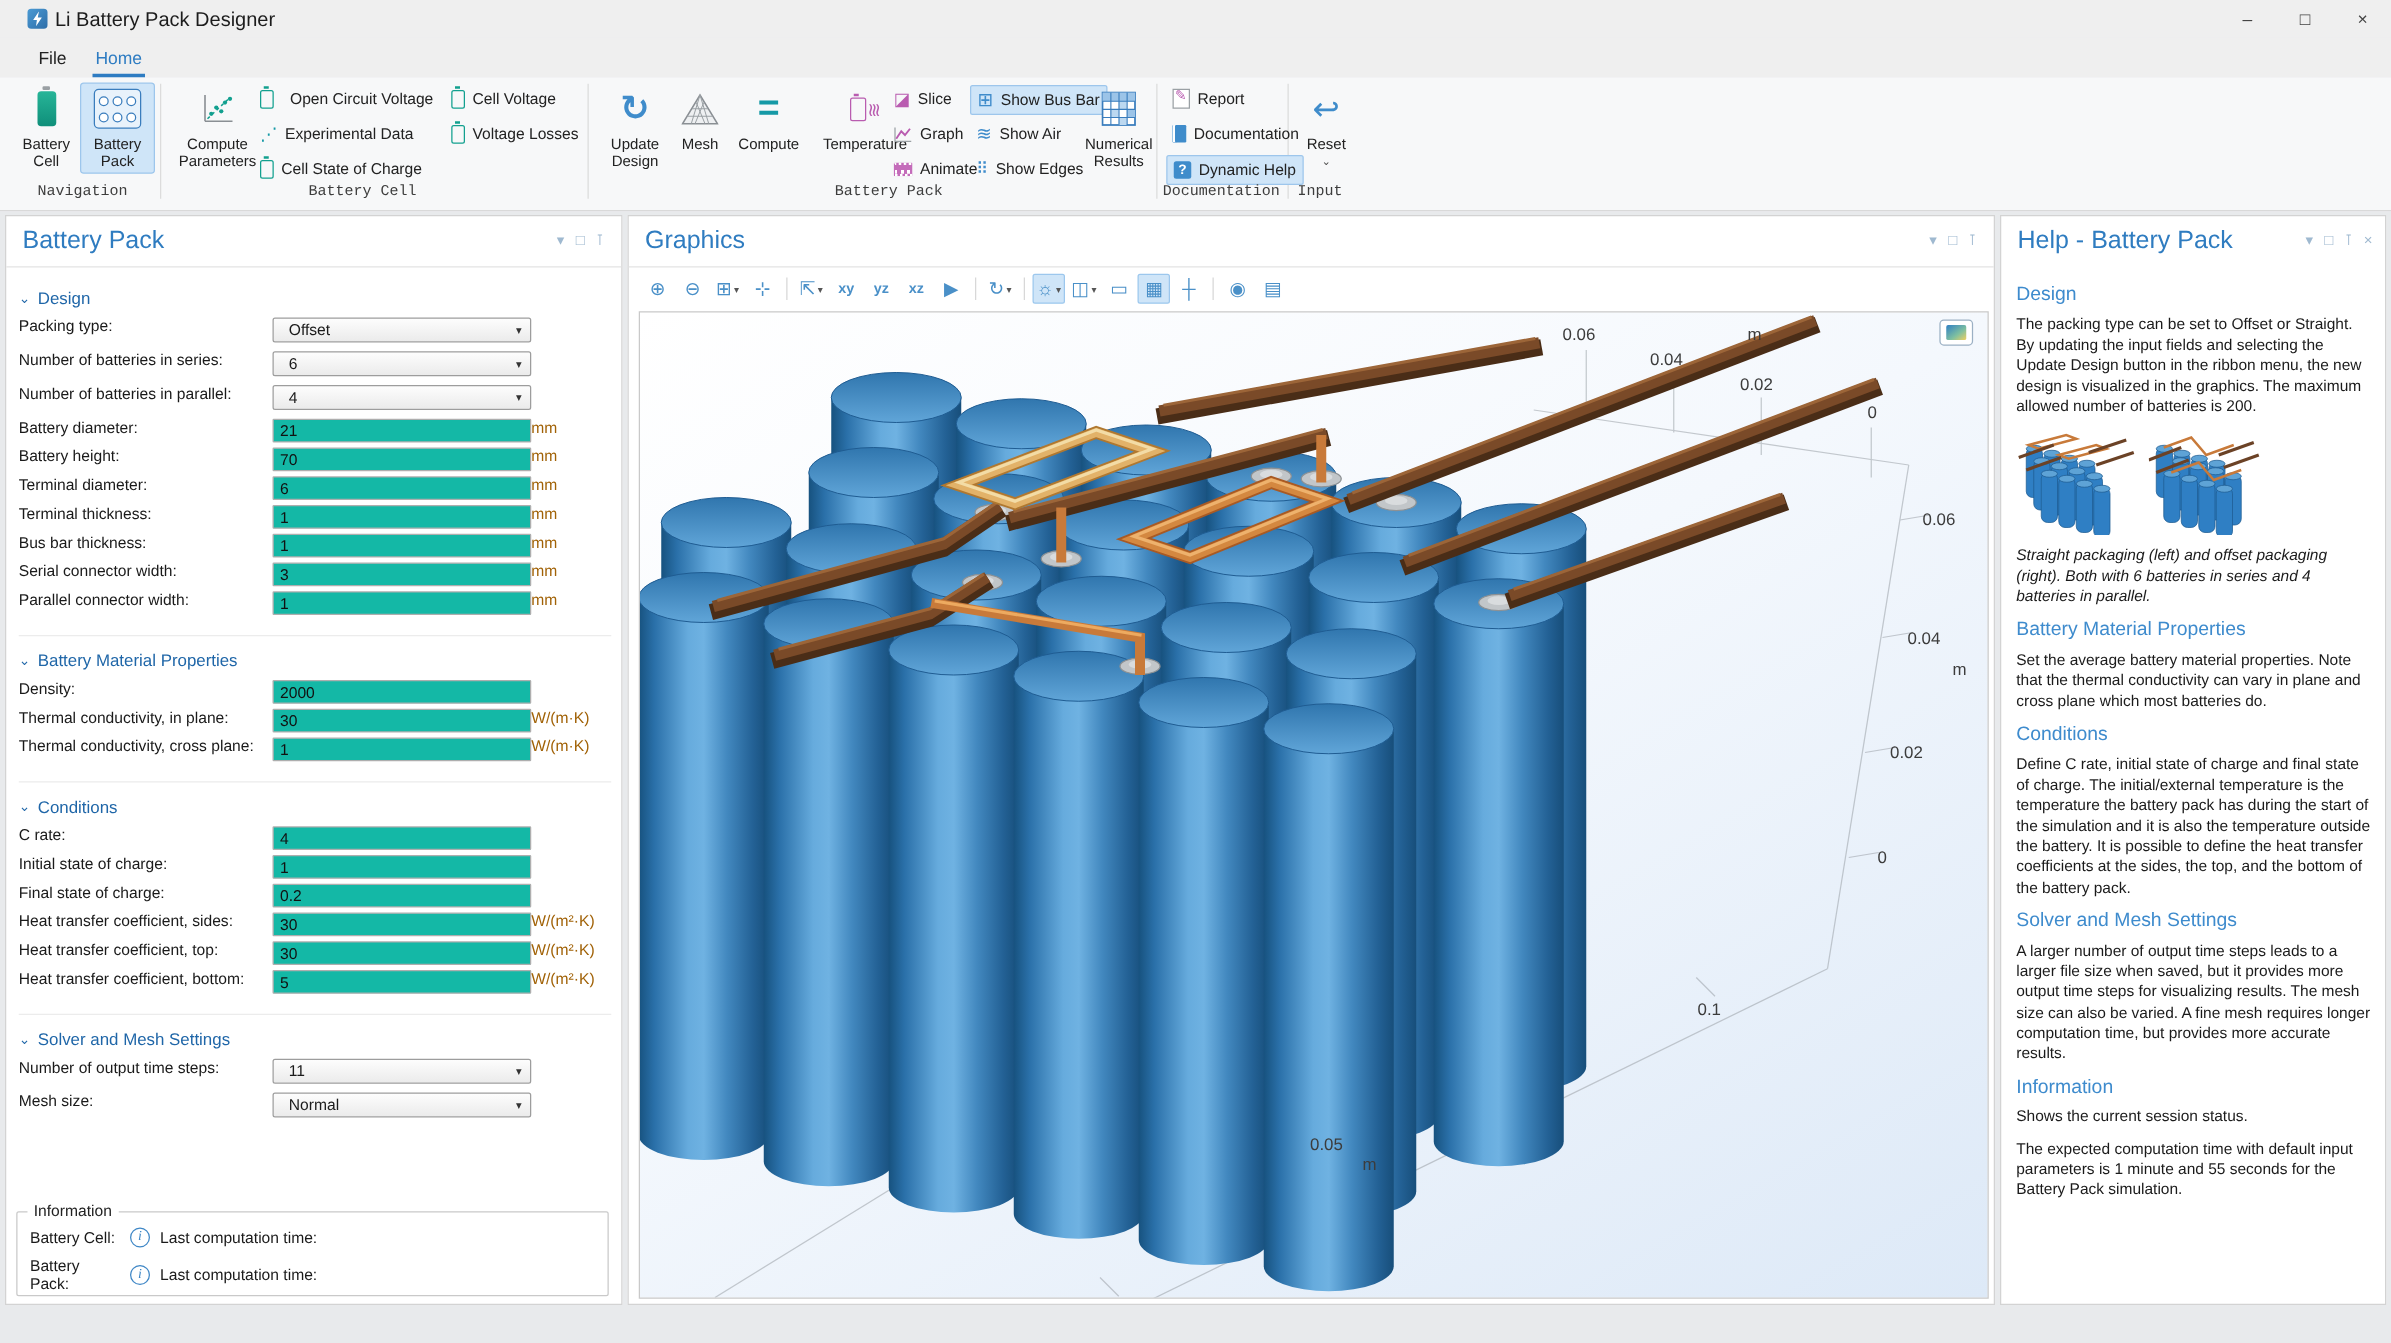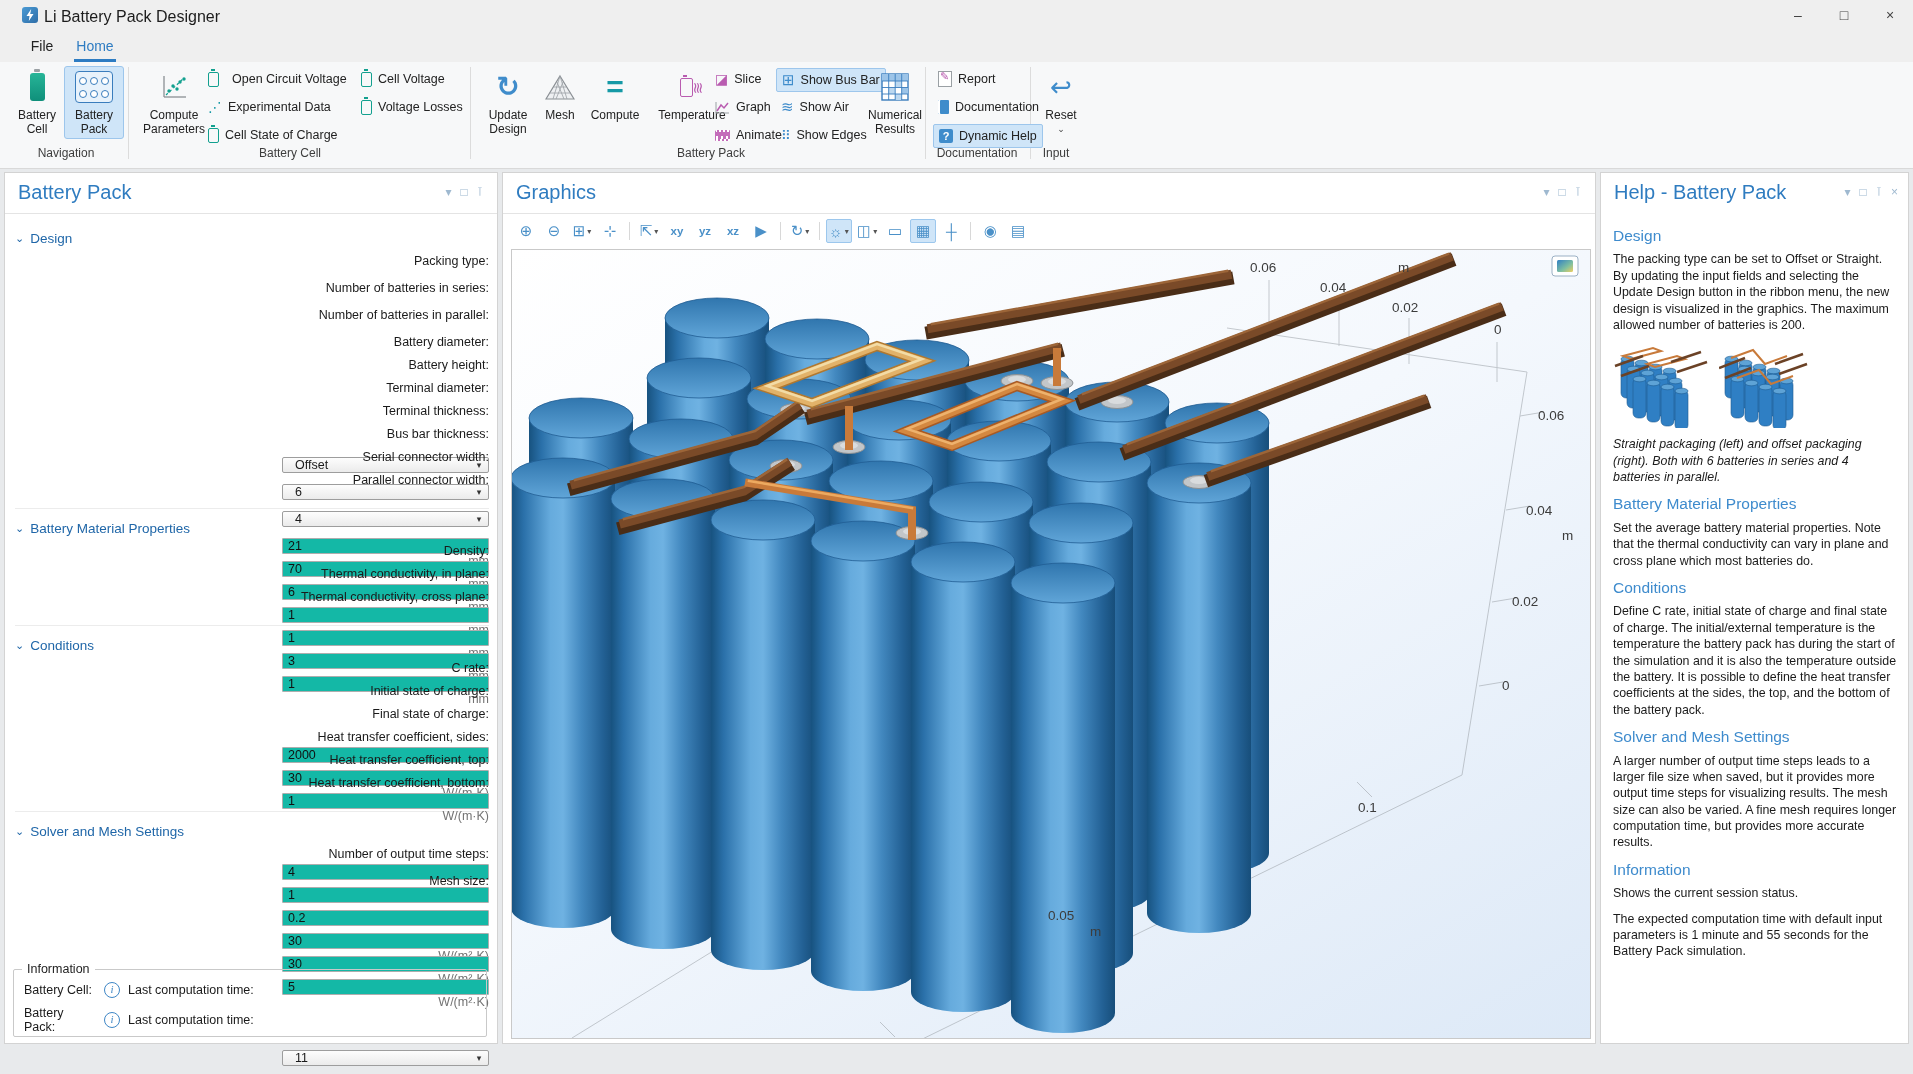--- a/index.html
+++ b/index.html
@@ -19,21 +19,21 @@
   .winbtn{position:absolute;top:0;width:46px;height:30px;text-align:center;line-height:30px;
     font-size:14px;color:#444;}
   
   .tabrow{position:absolute;left:0;top:30px;width:100%;height:32px;background:#efefef;}
   .tab{position:absolute;top:4px;height:25px;line-height:25px;font-size:14px;color:#222;text-align:center;}
   .tab.active{color:#2e7cc2;border-bottom:3px solid #2e7cc2;}
   
   .ribbon{position:absolute;left:0;top:62px;width:100%;height:106px;background:#f7f8f9;
     border-bottom:1px solid #d9d9d9;}
   .rsep{position:absolute;top:5px;height:92px;width:1px;background:#dcdcdc;}
-  .glabel{position:absolute;top:84px;font-size:12px;color:#3d3d3d;transform:translateX(-50%);white-space:nowrap;}
+  .glabel{position:absolute;top:84px;font-size:12px;color:#3d3d3d;transform:translateX(-50%);white-space:nowrap;font-family:Liberation Mono, monospace;}
   .rbig{position:absolute;top:4px;display:flex;flex-direction:column;align-items:center;
     font-size:12px;color:#222;text-align:center;line-height:14px;padding:3px 4px;border-radius:3px;}
   .rbig .ic{height:36px;display:flex;align-items:center;justify-content:center;margin-bottom:3px;}
   .rbig.sel{background:#cfe5f8;border:1px solid #9dc6ec;padding:2px 3px;}
   .rsmall{position:absolute;height:22px;display:flex;align-items:center;gap:6px;font-size:12.5px;
     color:#222;white-space:nowrap;padding:0 5px;border-radius:2px;}
   .rsmall.sel{background:#cfe5f8;border:1px solid #9dc6ec;}
   
   .bat{width:9px;height:13px;border:1.5px solid #12a08f;border-radius:2px;position:relative;display:inline-block;flex:none;}
   .bat::before{content:"";position:absolute;top:-3.5px;left:2px;width:4px;height:2px;background:#12a08f;}
@@ -59,30 +59,30 @@
   
   .panel{position:absolute;top:172px;height:872px;background:#fff;border:1px solid #d3d3d3;box-sizing:border-box;}
   .ptitle{position:absolute;left:13px;top:8px;font-size:20px;color:#2f7cc0;}
   .pctrl{position:absolute;top:12px;color:#9fb9d0;font-size:12px;display:flex;gap:9px;}
   .phr{position:absolute;left:0;top:40px;width:100%;height:1px;background:#e4e4e4;}
   
   .form{position:absolute;left:10px;top:46px;right:8px;}
   .sechead{display:flex;align-items:center;gap:6px;color:#1f66a8;font-size:13.5px;margin:12px 0 8px 0;}
   .sechead .chev{font-size:11px;color:#1f66a8;}
   .secdiv{border-top:1px solid #ececec;margin-top:12px;}
-  .frow{display:flex;align-items:flex-end;height:23px;flex-direction:column;}
+  .frow{display:flex;align-items:flex-start;height:23px;}
   .frow.combo{height:27px;}
   .frow label{flex:0 0 203px;font-size:12.5px;color:#1a1a1a;}
   .combo-box{width:207px;height:20px;border:1px solid #9d9d9d;border-radius:2px;
     background:linear-gradient(#fdfdfd,#ebebeb);display:flex;align-items:center;box-sizing:border-box;}
   .combo-box .val{flex:1;padding-left:12px;font-size:12.5px;}
   .combo-box .arr{width:18px;text-align:center;font-size:9px;color:#333;}
   .tin{width:207px;height:19px;border:1px solid #aeaeae;border-radius:1px;background:#14b8a6;
     font-family:inherit;font-size:12.5px;padding:0 0 0 5px;box-sizing:border-box;color:#111;}
-  .unit{margin-left:10px;font-size:12.5px;color:#737373;white-space:nowrap;}
+  .unit{font-size:12.5px;color:#a16207;white-space:nowrap;}
   .infobox{position:absolute;left:8px;top:796px;width:472px;height:66px;border:1px solid #c9c9c9;border-radius:2px;}
   .infobox .legend{position:absolute;left:8px;top:-8px;background:#fff;padding:0 5px;font-size:12.5px;color:#222;}
   .inforow{position:absolute;left:10px;display:flex;align-items:center;gap:8px;font-size:12.5px;}
   .iicon{width:14px;height:14px;border:1.2px solid #3f87c6;border-radius:50%;color:#3f87c6;
     font-family:"Liberation Serif",serif;font-style:italic;font-size:11px;line-height:13px;text-align:center;flex:none;}
   
   .gtoolbar{position:absolute;left:10px;top:46px;height:24px;display:flex;align-items:center;gap:2px;}
   .gtb{min-width:20px;height:22px;display:flex;align-items:center;justify-content:center;
     font-size:15px;color:#4a90c8;padding:0 2px;border-radius:2px;border:1px solid transparent;}
   .gtb.txt{font-size:11.5px;font-weight:bold;letter-spacing:0;}

